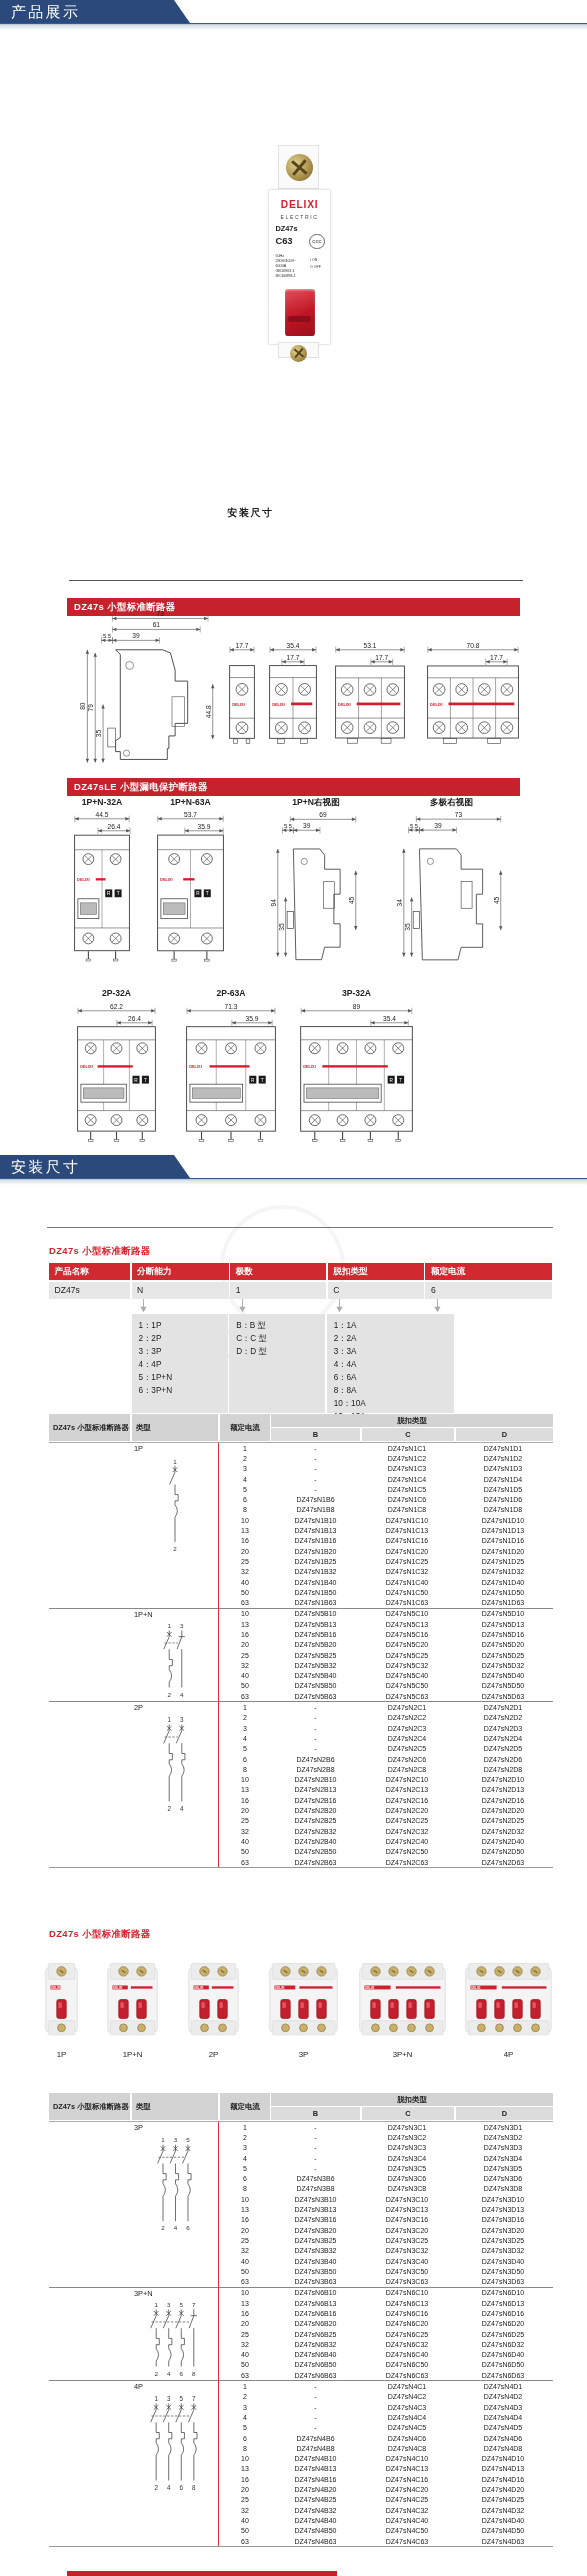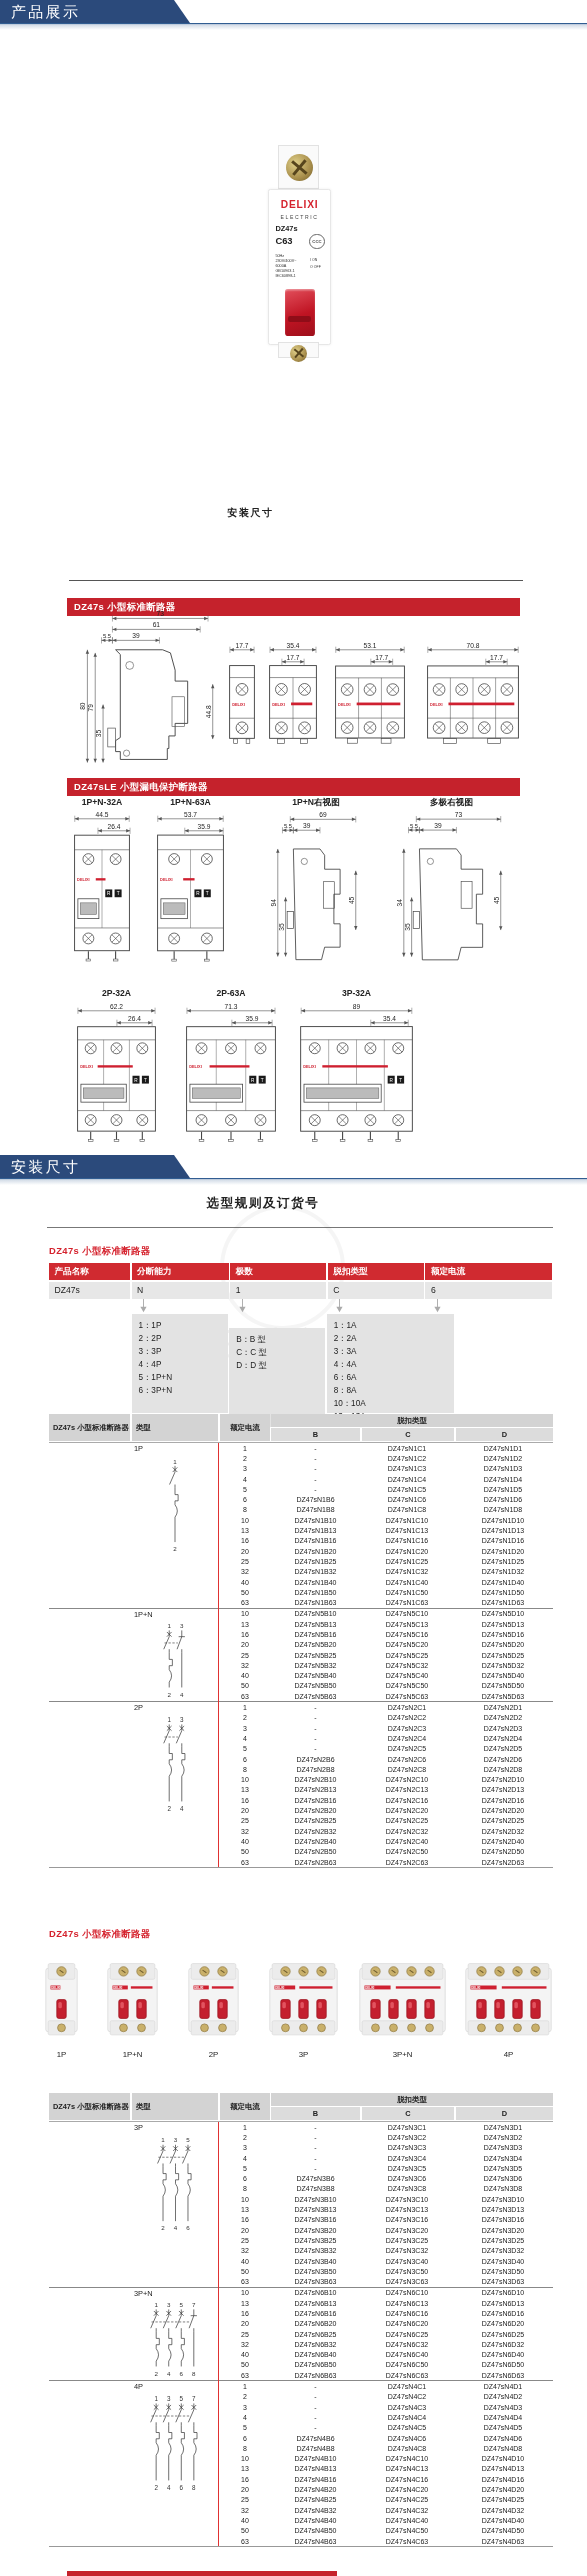--- a/index.html
+++ b/index.html
@@ -738,21 +738,20 @@
       </div>
     </div>
 
   <div class="sec-banner" style="top:1155px">
     <div class="sec-trap"></div>
     <div class="sec-title">安装尺寸</div>
     <div class="sec-line"></div>
     <div class="sec-shadow"></div>
   </div>
 
-  <div class="center-title" style="left:0;top:1195px;width:526px;font-size:12.5px;letter-spacing:1.6px;">选型规则及订货号</div>
   <div class="hrline" style="left:47px;top:1227px;width:506px;background:#777;"></div>
 
   <div class="wm-circle"></div>
   <div class="wm-text">阳采商城</div>
 
   <div class="red-label" style="top:1245px">DZ47s 小型标准断路器</div>
 
   <div class="rt">
     <div class="rt-h" id="rt-head">
         <div style="width: 81px;">产品名称</div>
@@ -789,21 +788,21 @@
     <div class="rt-opts">
       <div class="rt-spacer" style="width:81px;"></div>
       <div class="rt-box" style="width:96px;" id="rt-box-poles">
           <div>1：1P</div>
           <div>2：2P</div>
           <div>3：3P</div>
           <div>4：4P</div>
           <div>5：1P+N</div>
           <div>6：3P+N</div>
         </div>
-      <div class="rt-box" style="width:96px;margin-top:14px;" id="rt-box-trip">
+      <div class="rt-box" style="width:96px;" id="rt-box-trip">
           <div>B：B 型</div>
           <div>C：C 型</div>
           <div>D：D 型</div>
         </div>
       <div class="rt-box" style="width:127px;" id="rt-box-current">
           <div class="rt-cur">
             <div id="rt-cur-a">
               <div>1：1A</div>
               <div>2：2A</div>
               <div>3：3A</div>

